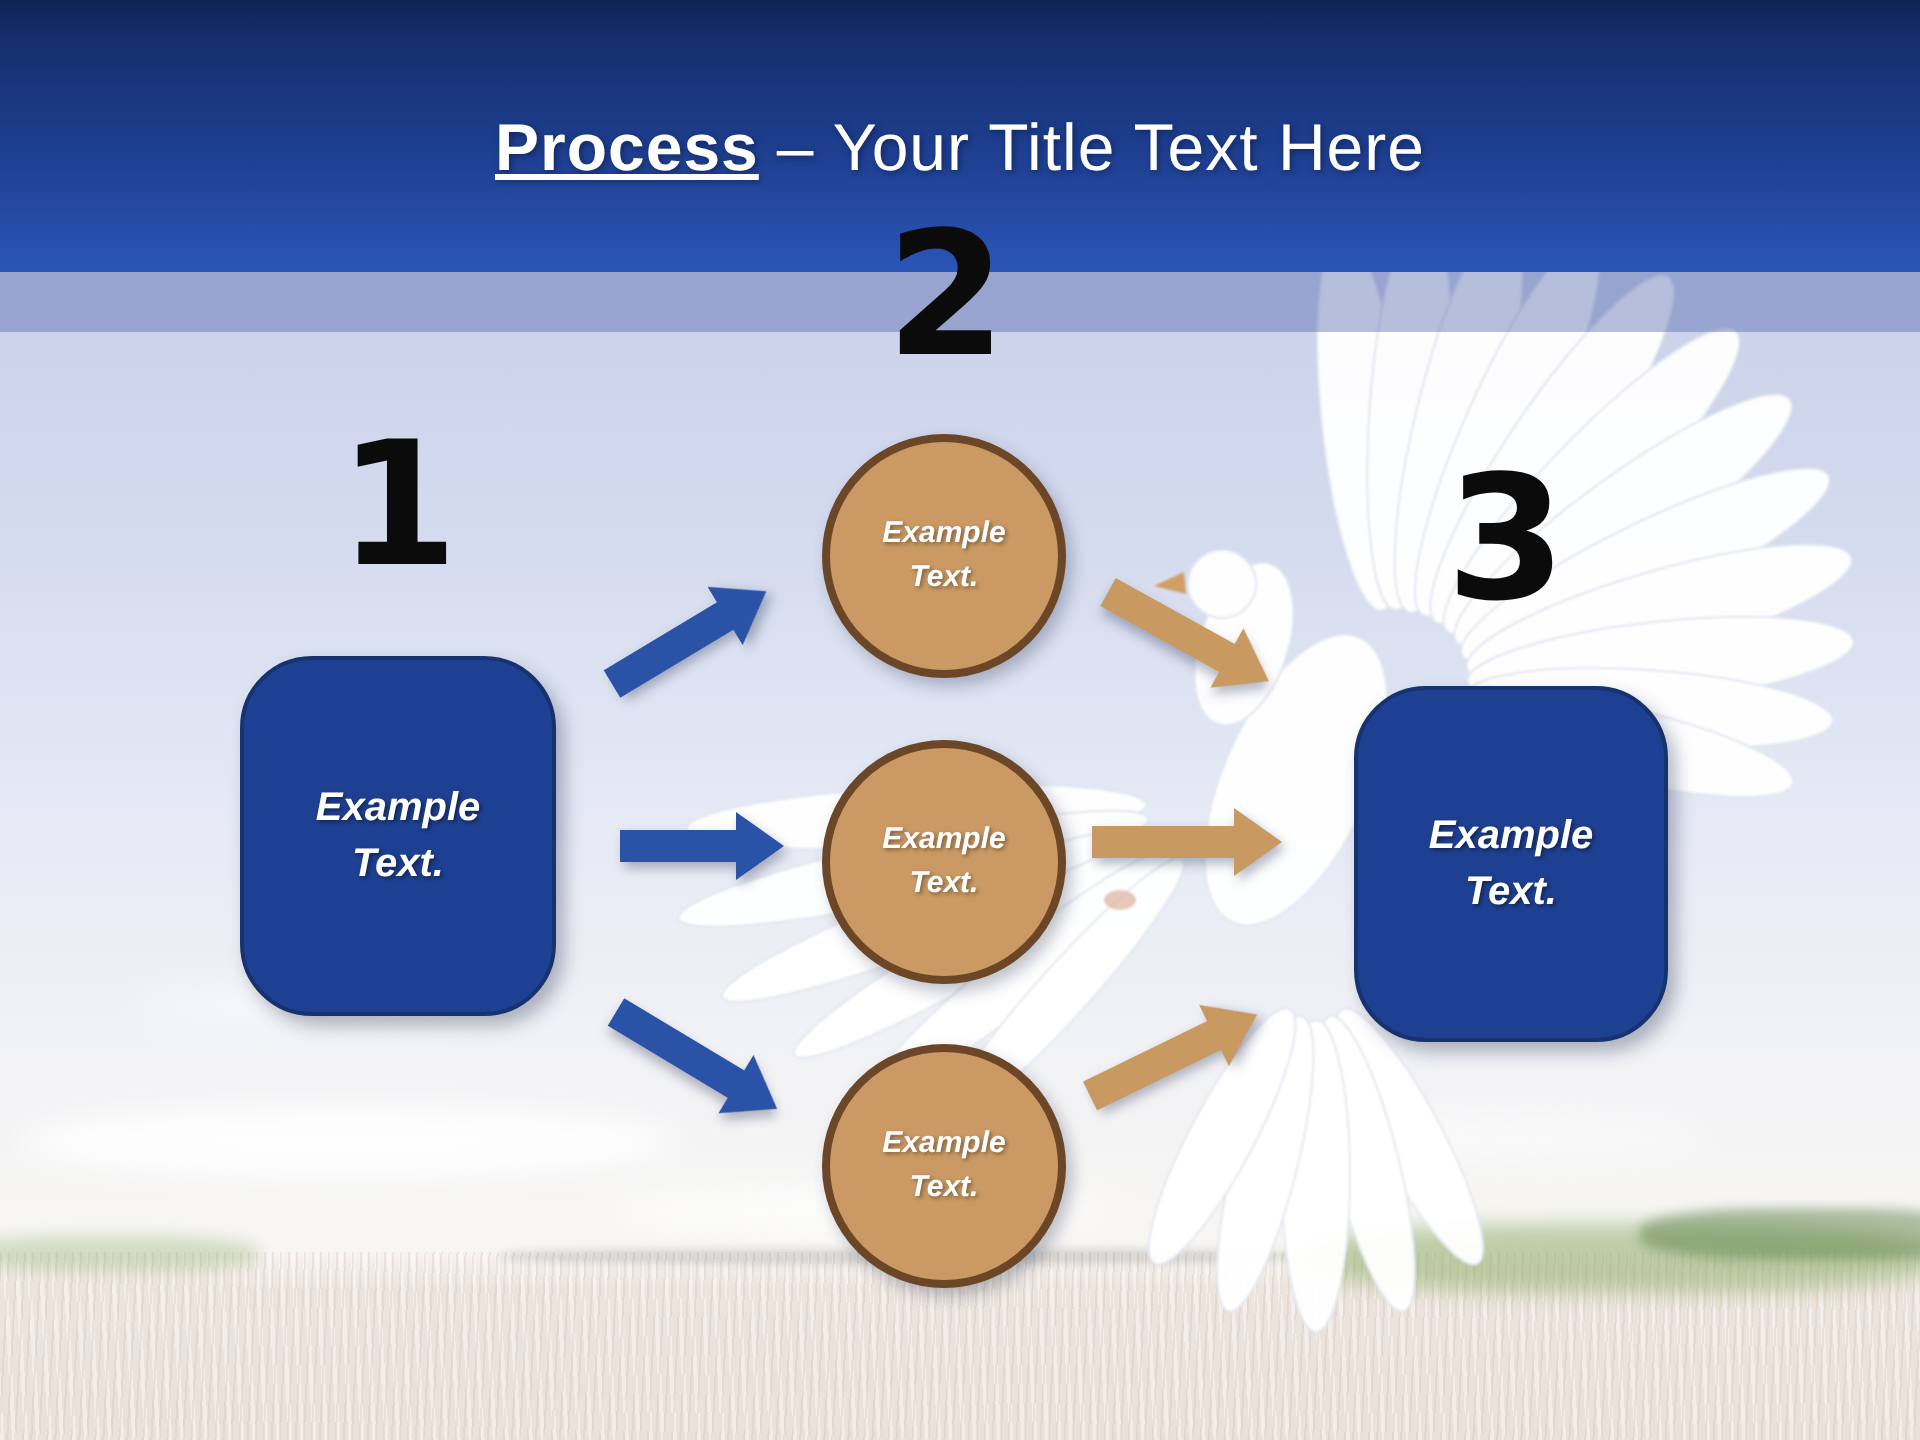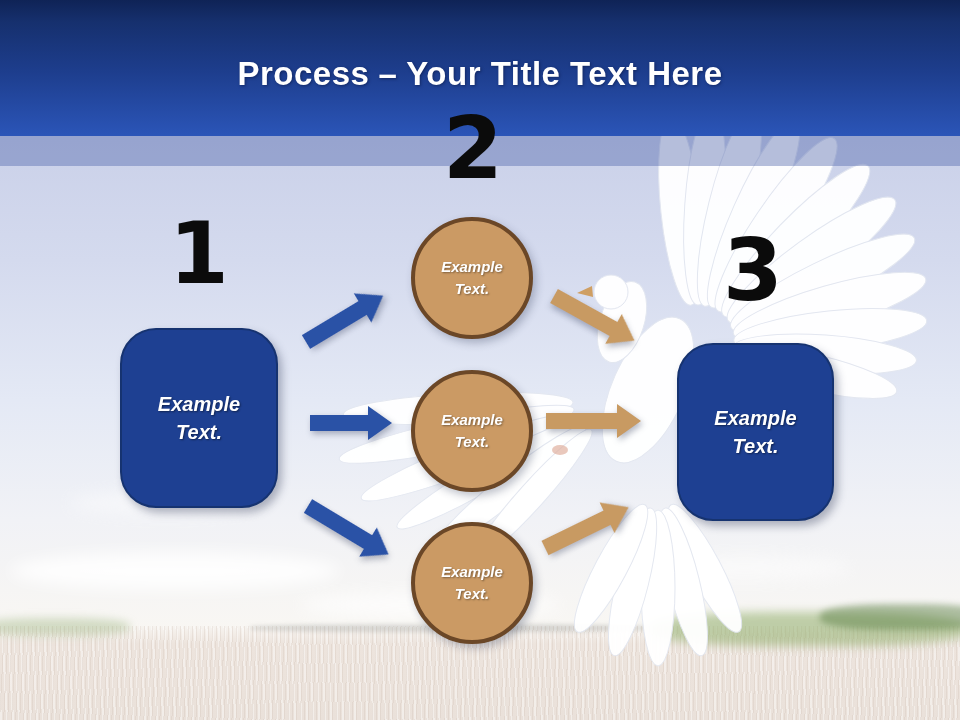--- a/index.html
+++ b/index.html
@@ -32,22 +32,22 @@
   .dove{position:absolute;left:0;top:0;filter:blur(.5px);}
 
   
   .header-band{position:absolute;left:0;top:0;width:960px;height:136px;z-index:6;
       background:linear-gradient(180deg,#0f2356 0,#16306e 22px,#1d3d8c 70px,#2b55b8 136px);
       display:flex;align-items:center;justify-content:center;}
   .subband{position:absolute;left:0;top:136px;width:960px;height:30px;z-index:2;
       background:rgba(82,102,172,.42);}
   .title{color:#fff;font-size:33px;letter-spacing:.5px;
       text-shadow:1px 1px 3px rgba(10,20,60,.55);margin-top:12px;}
-  .title .t-bold{font-weight:bold;}
-  .title .t-rest{font-weight:bold;margin-left:9px;}
+  .title .t-bold{font-weight:bold;text-decoration:underline;}
+  .title .t-rest{font-weight:normal;margin-left:9px;}
 
   
   .num{position:absolute;z-index:3;width:140px;height:92px;display:flex;align-items:center;
        justify-content:center;color:#0b0b0b;font-family:"DejaVu Sans",sans-serif;
        font-weight:bold;font-size:86px;line-height:1;}
   .num.n1{left:129px;top:207px;}
   .num.n2{left:403px;top:102px;z-index:7;}
   .num.n3{left:683px;top:224px;}
 
   

